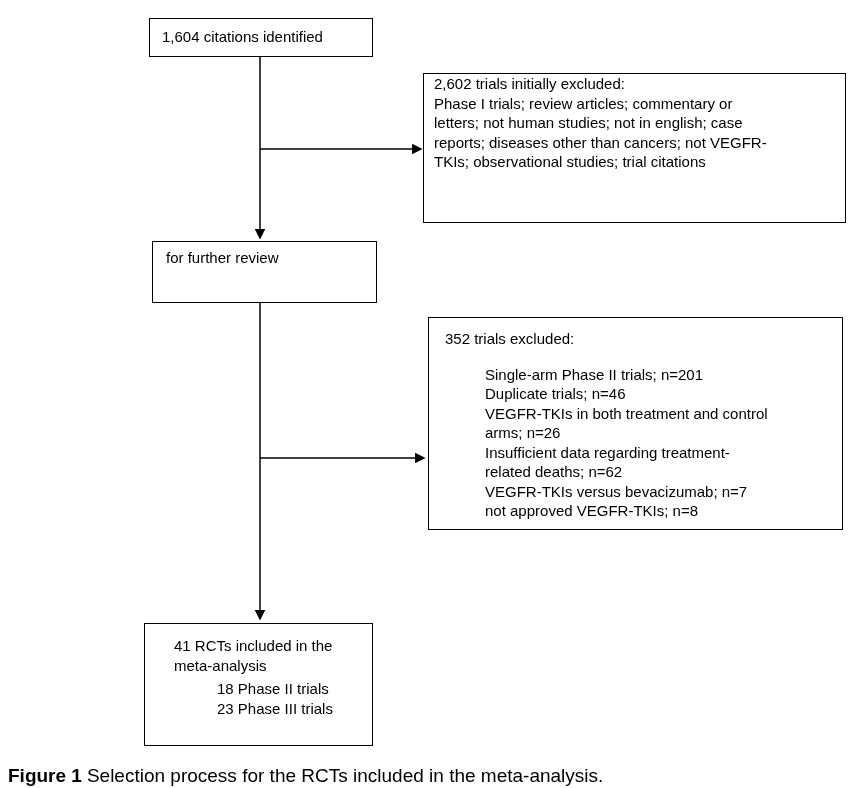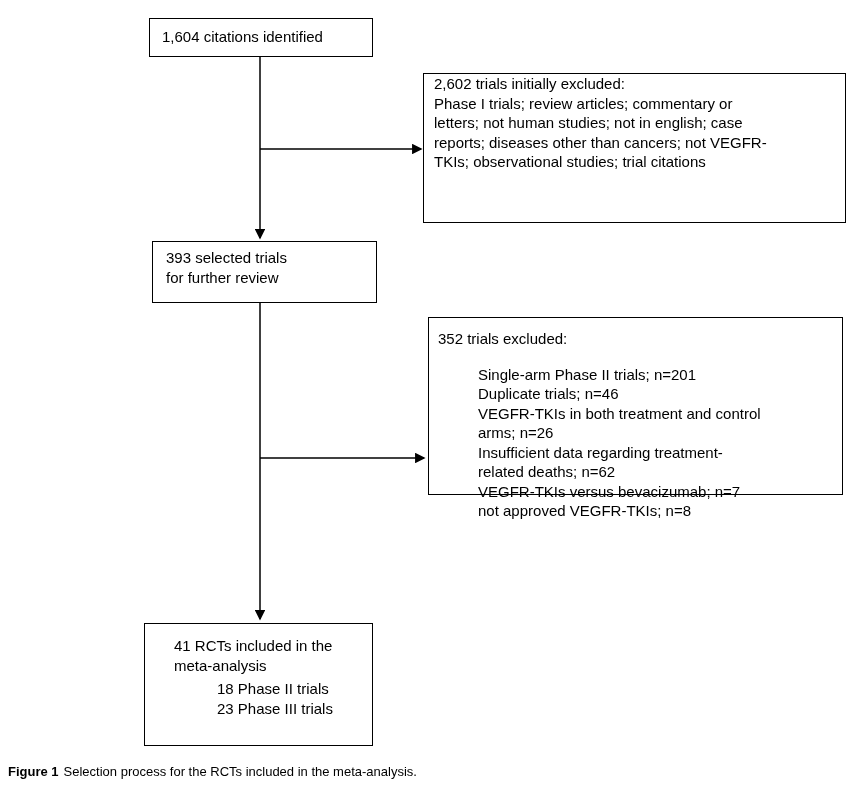--- a/index.html
+++ b/index.html
@@ -39,41 +39,41 @@
   }
   #box-excluded1 {
     left: 423px; top: 73px; width: 423px; height: 150px;
     padding: 0 10px;
   }
   #box-selected {
     left: 152px; top: 241px; width: 225px; height: 62px;
     padding: 6px 13px;
   }
   #box-excluded2 {
-    left: 428px; top: 317px; width: 415px; height: 178px;
-    padding: 11px 9px;
+    left: 428px; top: 317px; width: 415px; height: 213px;
+    padding: 11px 16px;
   }
   #box-included {
     left: 144px; top: 623px; width: 229px; height: 123px;
     padding: 12px 29px;
   }
   .items-ex2 {
     margin-top: 16px;
     margin-left: 40px;
   }
   .items-inc {
     margin-top: 4px;
     margin-left: 43px;
   }
   .caption {
     position: absolute;
     left: 8px;
     top: 764px;
     margin: 0;
-    font-size: 13px;
+    font-size: 19px;
     line-height: 1.25;
     color: #000000;
   }
   .caption .cap-label {
     font-weight: bold;
     margin-right: 5px;
   }
 </style>
 </head>
 <body>
@@ -98,21 +98,20 @@
 
   <div class="flowbox" id="box-excluded1">
     <div class="bline">2,602 trials initially excluded:</div>
     <div class="bline">Phase I trials; review articles; commentary or</div>
     <div class="bline">letters; not human studies; not in english; case</div>
     <div class="bline">reports; diseases other than cancers; not VEGFR-</div>
     <div class="bline">TKIs; observational studies; trial citations</div>
   </div>
 
   <div class="flowbox" id="box-selected">
-    <div class="bline">393 selected trials</div>
     <div class="bline">for further review</div>
   </div>
 
   <div class="flowbox" id="box-excluded2">
     <div class="bline">352 trials excluded:</div>
     <div class="items-ex2">
       <div class="bline">Single-arm Phase II trials; n=201</div>
       <div class="bline">Duplicate trials; n=46</div>
       <div class="bline">VEGFR-TKIs in both treatment and control</div>
       <div class="bline">arms; n=26</div>

